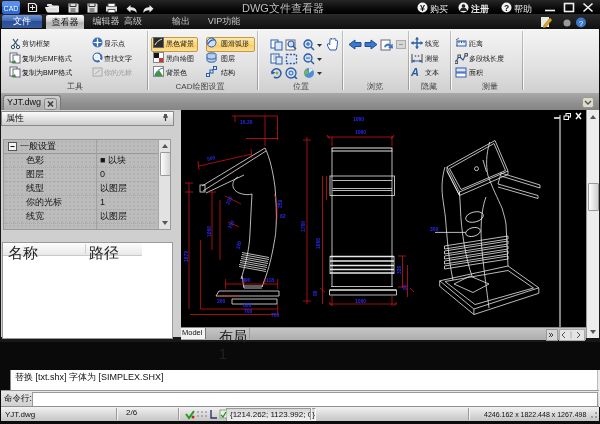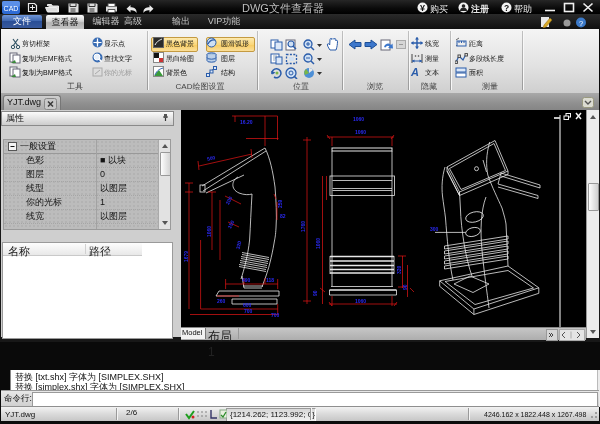--- a/index.html
+++ b/index.html
@@ -329,21 +329,21 @@
         <svg style="position:absolute;left:2px;top:2px" width="8" height="8">
             <path d="M1 6 l3 -4 3 4 z" fill="#555"></path>
           </svg>
         <div style="position:absolute;left:1px;top:12px;width:10px;height:22px;background:linear-gradient(90deg,#fdfdfd,#cfcfcf);border:1px solid #999;border-radius:1px"></div>
         <svg style="position:absolute;left:2px;top:79px" width="8" height="8">
             <path d="M1 2 l3 4 3 -4 z" fill="#555"></path>
           </svg>
       </div>
     </div>
     <div class="ab" style="left:1px;top:132px;width:169px;height:95px;background:#fff;border:1px solid #9a9a9a">
-      <div style="position:absolute;left:0;top:0;width:139px;height:12px;background:linear-gradient(#fdfdfd,#e8e8e8);border-bottom:1px solid #c9c9c9;font-size:11px;color:#222">
+      <div style="position:absolute;left:0;top:0;width:139px;height:12px;background:linear-gradient(#fdfdfd,#e8e8e8);border-bottom:1px solid #c9c9c9;font-size:15px;color:#222">
         <span style="position:absolute;left:5px;top:1px">名称</span>
         <span style="position:absolute;left:86px;top:1px">路径</span>
         <div style="position:absolute;left:82px;top:1px;width:1px;height:10px;background:#d0d0d0"></div>
       </div>
     </div>
   </div>
   <div class="ab" id="drawwrap">
   <svg width="417" height="217" style="position:absolute;left:0;top:0">
     <rect width="417" height="217" fill="#000"></rect>
 
@@ -489,37 +489,36 @@
     <svg style="position:absolute;left:2px;top:3px" width="8" height="8">
         <path d="M1 6 l3 -4 3 4 z" fill="#555"></path>
       </svg>
     <div style="position:absolute;left:1px;top:73px;width:9px;height:26px;background:linear-gradient(90deg,#fdfdfd,#cfcfcf);border:1px solid #999;border-radius:1px"></div>
     <svg style="position:absolute;left:2px;top:218px" width="8" height="8">
         <path d="M1 2 l3 4 3 -4 z" fill="#555"></path>
       </svg>
   </div>
   <div class="ab" id="modelbar">
     <div style="position:absolute;left:0;top:0;width:23px;height:11px;background:#f2f2f2;border-right:1px solid #777;font-size:7.5px;color:#111;padding-left:1px">Model</div>
-    <div style="position:absolute;left:24px;top:0;width:30px;height:11px;border-right:1px solid #999;font-size:12px;color:#222;padding-left:3px">布局1</div>
+    <div style="position:absolute;left:24px;top:0;width:30px;height:11px;border-right:1px solid #999;font-size:14px;color:#222;padding-left:14px">布局1</div>
     <div style="position:absolute;right:28px;top:1px;width:10px;height:10px;background:#d6d6d6;border:1px solid #999">
         <svg width="8" height="8" style="position:absolute;left:0;top:1px">
           <path d="M2 2 l2 2 -2 2 M4 2 l2 2 -2 2" fill="none" stroke="#444"></path>
         </svg>
       </div>
     <div style="position:absolute;right:1px;top:1px;width:24px;height:10px;background:#e4e4e4;border:1px solid #aaa">
       <svg width="22" height="8" style="position:absolute;left:0;top:0.5px">
           <path d="M5 1 l-3 3 3 3" fill="none" stroke="#555"></path>
           <path d="M17 1 l3 3 -3 3" fill="none" stroke="#555"></path>
           <path d="M11 0.5 v7" stroke="#aaa"></path>
         </svg>
     </div>
   </div>
   <div class="ab" id="cmdlog">
     <div style="position:absolute;left:4px;top:1px;">替换 [txt.shx] 字体为 [SIMPLEX.SHX]</div>
-    <div style="position:absolute;left:4px;top:11px;">替换 [simplex.shx] 字体为 [SIMPLEX.SHX]</div>
     <div style="position:absolute;right:0;top:0;width:11px;height:37px;background:#ececec;border-left:1px solid #bbb">
       <svg style="position:absolute;left:2px;top:1px" width="8" height="8">
           <path d="M1 6 l3 -4 3 4 z" fill="#555"></path>
         </svg>
       <svg style="position:absolute;left:2px;top:28px" width="8" height="8">
           <path d="M1 2 l3 4 3 -4 z" fill="#555"></path>
         </svg>
     </div>
   </div>
   <div class="ab" id="cmdinputrow">

